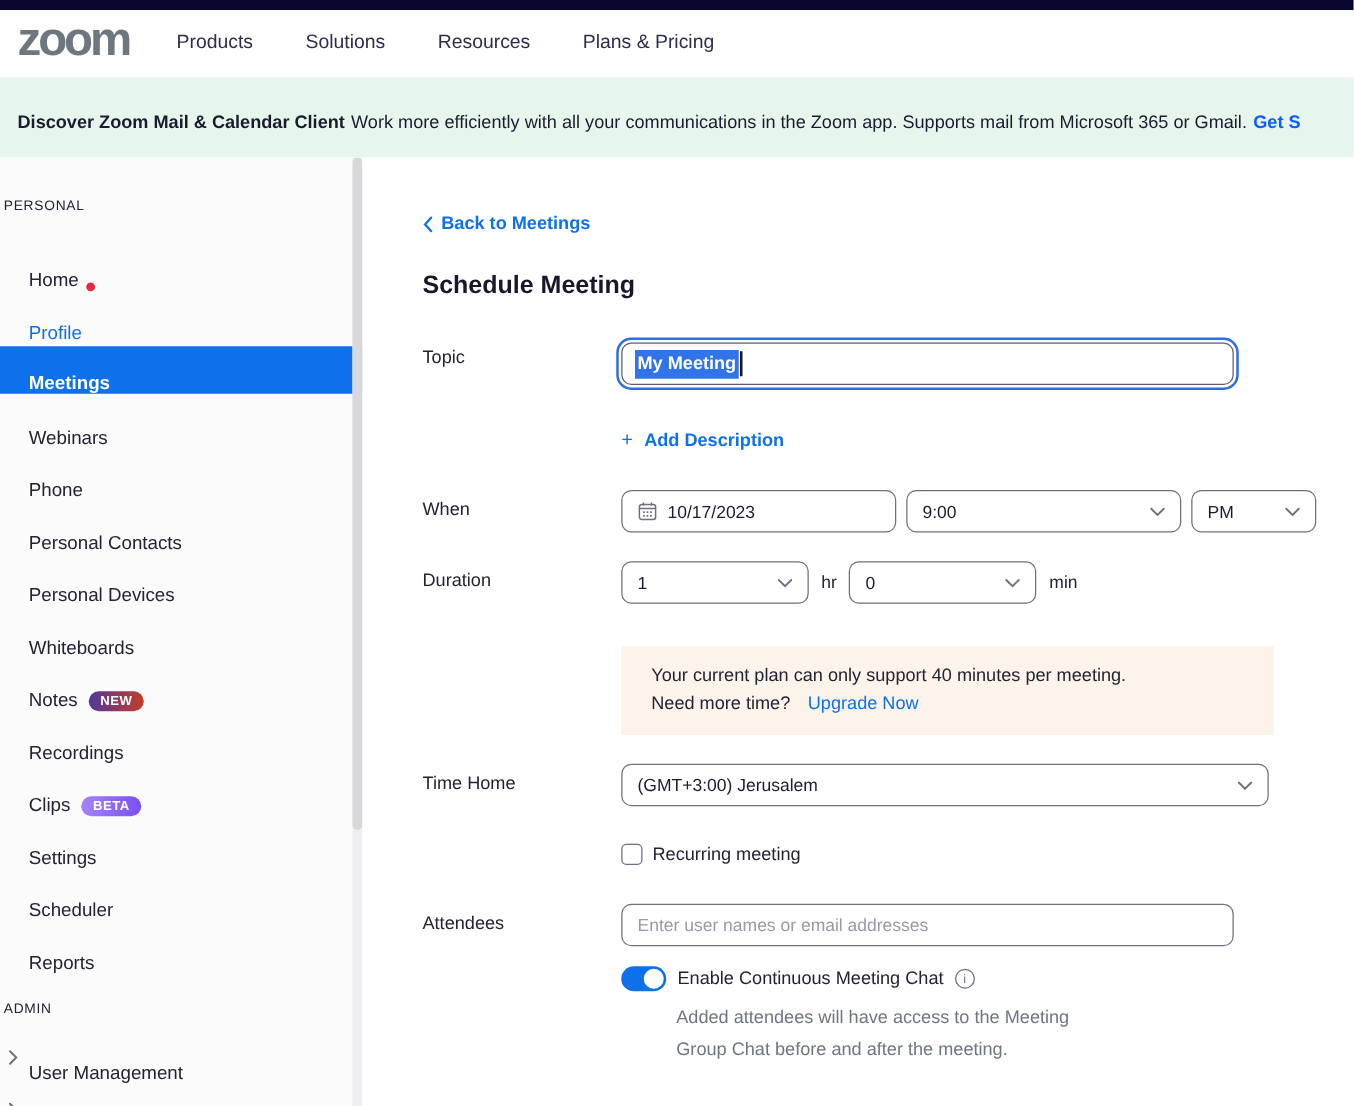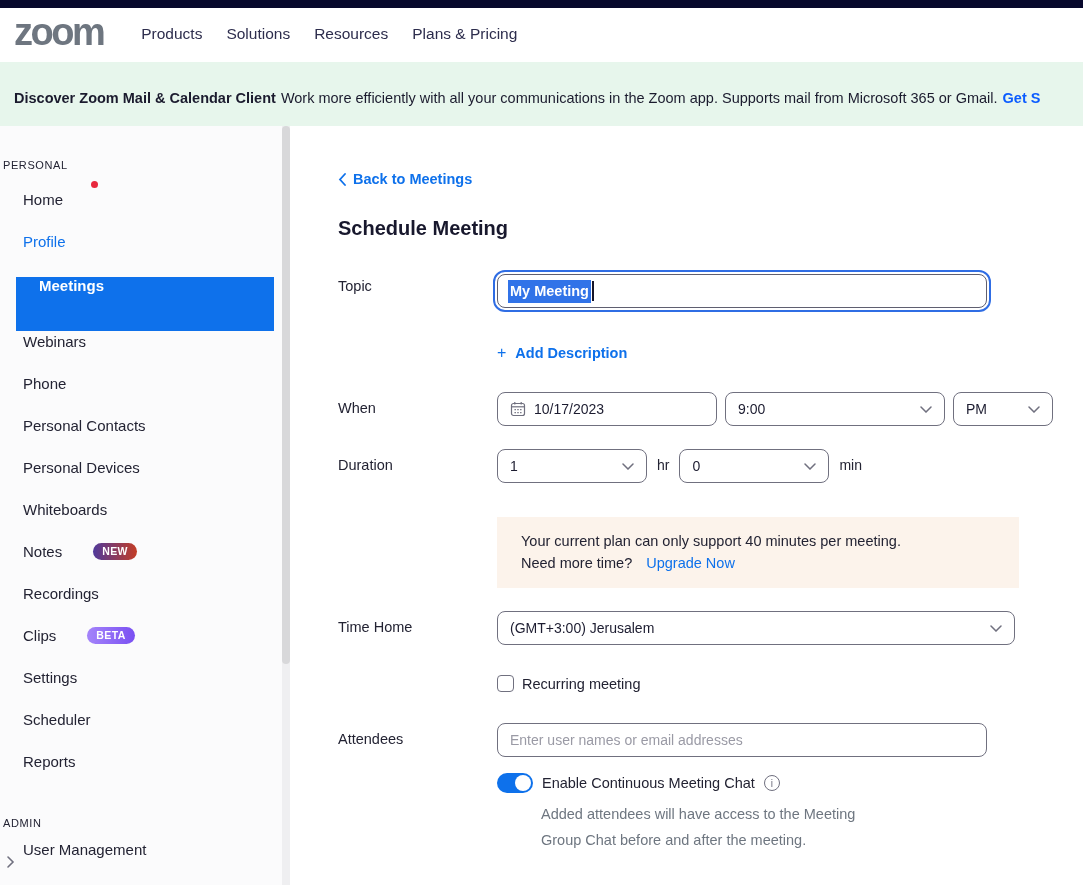--- a/index.html
+++ b/index.html
@@ -8,45 +8,45 @@
   #app { width:1083px; height:885px; display:flex; flex-direction:column; }
 
   
   .promo-strip { height:8px; background:#07082c; flex:none; }
 
   
   .header { height:54px; background:#fff; display:flex; align-items:center;
     padding-left:14px; flex:none; }
   .logo { font-size:38px; font-weight:700; letter-spacing:-2.5px; color:#6E7680;
     line-height:1; margin-right:38px; padding-bottom:6px; }
-  .top-nav { display:flex; align-items:center; gap:24px; padding-bottom:2px; }
+  .top-nav { display:flex; align-items:center; gap:42px; padding-bottom:2px; }
   .nav-item { font-size:15.5px; color:#2D2D4D; cursor:pointer; }
 
   
   .banner { height:64px; background:#E7F6EC; flex:none; display:flex;
     padding:8px 0 0 14px; font-size:14.5px; color:#1B1B2E; white-space:nowrap;
     overflow:hidden;align-items:center; }
   .banner b { margin-right:5px; }
   .banner .banner-link { color:#0B5CFF; font-weight:700; margin-left:5px; }
 
   
   .body-row { flex:1; display:flex; min-height:0; }
 
   
   .sidebar { width:290px; flex:none; background:#FBFBFC; position:relative;
     overflow:hidden; }
   .side-section-label { font-size:11px; font-weight:500; letter-spacing:.6px;
     color:#232333; padding-left:3px; }
   .side-section-label.first { margin-top:33px; margin-bottom:20px; }
   .side-section-label.admin { margin-top:22px; margin-bottom:12px; }
-  .side-item { position:relative; height:42px; display:flex; align-items:flex-start;
-    padding-left:23px; font-size:15px; color:#232333; cursor:pointer;gap:22px; }
+  .side-item { position:relative; height:42px; display:flex; align-items:flex-end;
+    padding-left:23px; font-size:15px; color:#232333; cursor:pointer; }
   .side-item.link { color:#0E71EB; }
   .side-item.selected { background:#0E71EB; color:#fff; font-weight:700;
-    height:54px; margin:2px 16px; }
+    height:38px; margin:2px 0; }
   .side-chev { position:absolute; left:6px; top:50%; transform:translateY(-50%);
     display:flex; }
   .dot { width:7px; height:7px; border-radius:50%; background:#E8283D;
     margin:-10px 0 0 6px; }
   .badge { margin-left:9px; color:#fff; font-size:10.5px; font-weight:700;
     letter-spacing:.4px; padding:3px 9px; border-radius:10px; line-height:1; }
   .badge.new  { background:linear-gradient(90deg,#50399B,#C33D26); }
   .badge.beta { background:linear-gradient(90deg,#A484FA,#7A50F2); }
   .side-scroll-track { position:absolute; top:0; right:0; width:8px; height:100%;
     background:#EFEFF1; }

